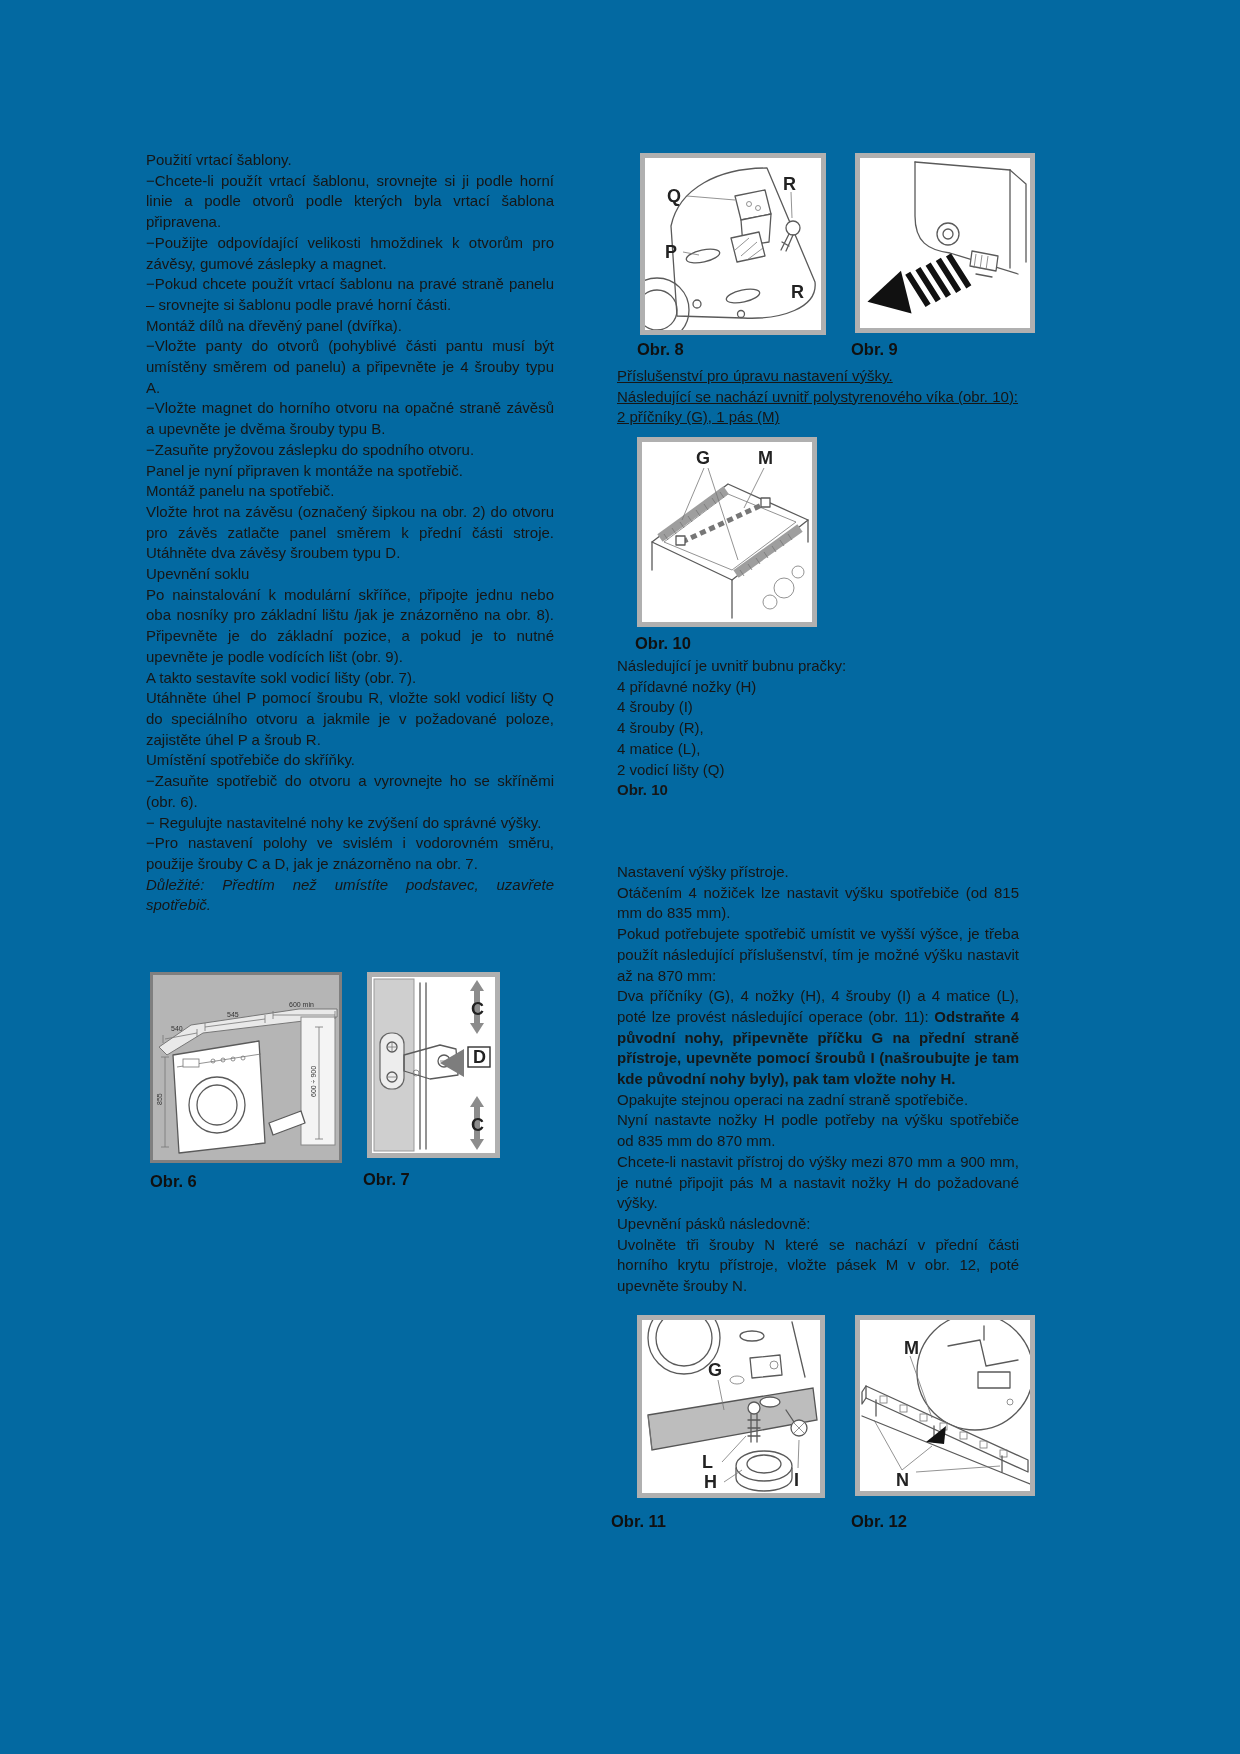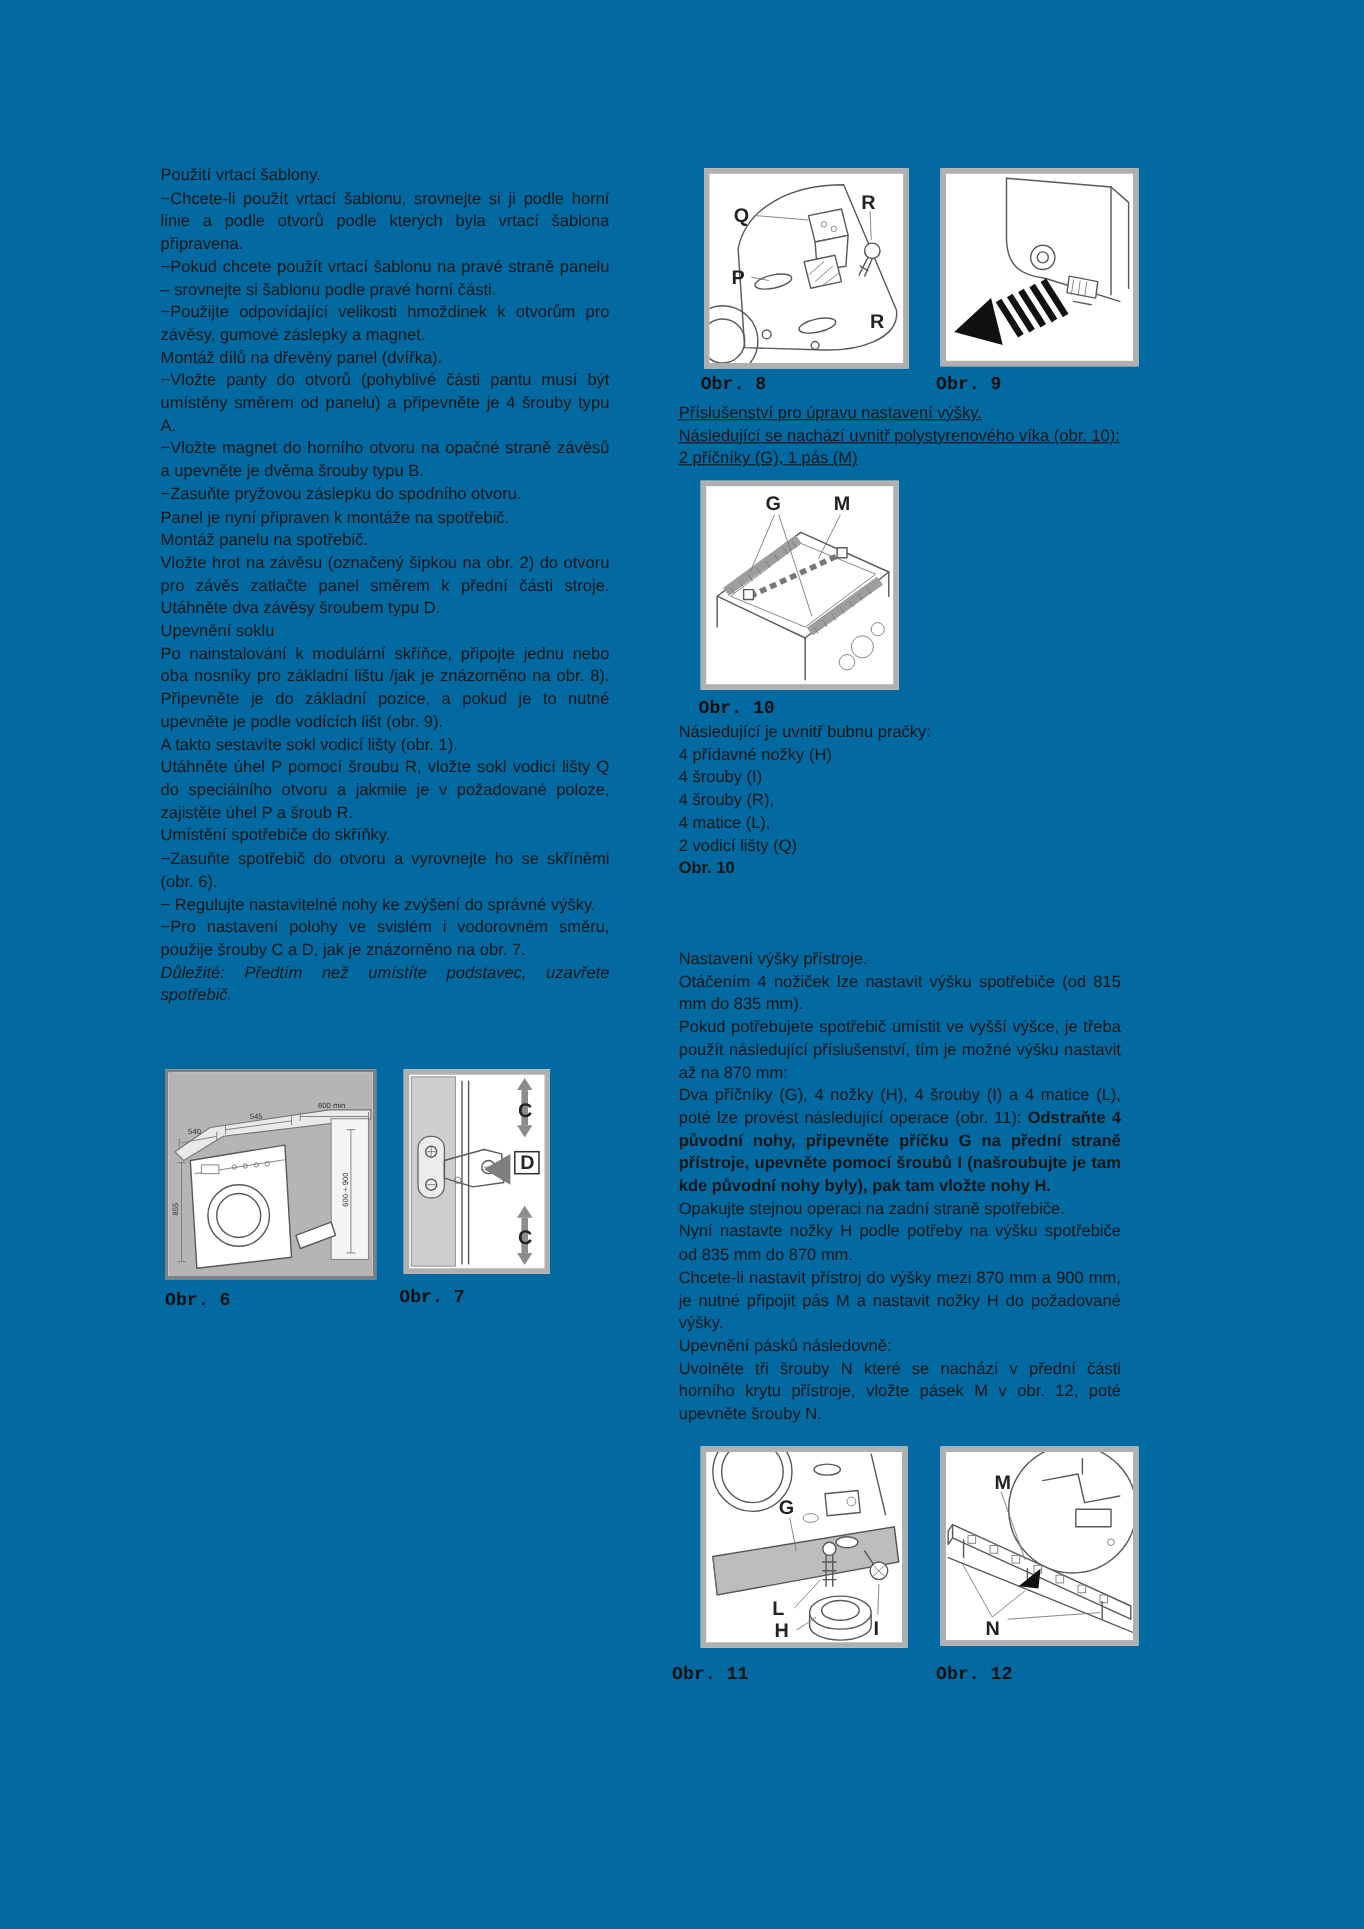--- a/index.html
+++ b/index.html
@@ -3,49 +3,49 @@
 <meta charset="utf-8">
 <style>
   html,body{margin:0;padding:0;background:#9a9a9a;}
   .page{position:relative;width:1240px;height:1754px;background:#0369a1;
         font-family:"Liberation Sans",sans-serif;color:#161616;overflow:hidden;}
   .col{position:absolute;font-size:15px;line-height:20.7px;}
   .col p{margin:0;text-align:justify;}
   .it{font-style:italic;}
   .b{font-weight:bold;}
   .cap{position:absolute;font-weight:bold;font-size:16.5px;color:#101010;
-       font-family:Liberation Mono, monospace;}
+       font-family:Liberation Sans, sans-serif;}
   .figbox{position:absolute;background:#fff;box-sizing:border-box;border:5px solid #b0b0b0;}
   .figbox svg{display:block;width:100%;height:100%;}
   svg text.lbl{font-family:"Liberation Sans",sans-serif;font-weight:bold;font-size:18px;fill:#222;}
   svg text.dim{font-family:"Liberation Sans",sans-serif;font-size:7px;fill:#333;}
   svg .ln{stroke:#5a5a5a;stroke-width:1.3;fill:none;stroke-linejoin:round;stroke-linecap:round;}
   svg .thin{stroke:#777;stroke-width:0.8;fill:none;}
   svg .wfill{fill:#ffffff;}
 </style>
 </head>
 <body>
 
 <div class="page">
 
   <div class="col" style="left:146px;top:150px;width:408px;">
     <p>Použití vrtací šablony.</p>
     <p>−Chcete-li použít vrtací šablonu, srovnejte si ji podle horní linie a podle otvorů podle kterých byla vrtací šablona připravena.</p>
+    <p>−Použijte odpovídající velikosti hmoždinek k otvorům pro závěsy, gumové záslepky a magnet.</p>
     <p>−Pokud chcete použít vrtací šablonu na pravé straně panelu – srovnejte si šablonu podle pravé horní části.</p>
-    <p>−Použijte odpovídající velikosti hmoždinek k otvorům pro závěsy, gumové záslepky a magnet.</p>
     <p>Montáž dílů na dřevěný panel (dvířka).</p>
     <p>−Vložte panty do otvorů (pohyblivé části pantu musí být umístěny směrem od panelu) a připevněte je 4 šrouby typu A.</p>
     <p>−Vložte magnet do horního otvoru na opačné straně závěsů a upevněte je dvěma šrouby typu B.</p>
     <p>−Zasuňte pryžovou záslepku do spodního otvoru.</p>
     <p>Panel je nyní připraven k montáže na spotřebič.</p>
     <p>Montáž panelu na spotřebič.</p>
     <p>Vložte hrot na závěsu (označený šipkou na obr. 2) do otvoru pro závěs zatlačte panel směrem k přední části stroje. Utáhněte dva závěsy šroubem typu D.</p>
     <p>Upevnění soklu</p>
     <p>Po nainstalování k modulární skříňce, připojte jednu nebo oba nosníky pro základní lištu /jak je znázorněno na obr. 8). Připevněte je do základní pozice, a pokud je to nutné upevněte je podle vodících lišt (obr. 9).</p>
-    <p>A takto sestavíte sokl vodicí lišty (obr. 1).</p>
+    <p>A takto sestavíte sokl vodicí lišty (obr. 7).</p>
     <p>Utáhněte úhel P pomocí šroubu R, vložte sokl vodicí lišty Q do speciálního otvoru a jakmile je v požadované poloze, zajistěte úhel P a šroub R.</p>
     <p>Umístění spotřebiče do skříňky.</p>
     <p>−Zasuňte spotřebič do otvoru a vyrovnejte ho se skříněmi (obr. 6).</p>
     <p>− Regulujte nastavitelné nohy ke zvýšení do správné výšky.</p>
     <p>−Pro nastavení polohy ve svislém i vodorovném směru, použije šrouby C a D, jak je znázorněno na obr. 7.</p>
     <p class="it">Důležité: Předtím než umístíte podstavec, uzavřete spotřebič.</p>
   </div>
 
   <div class="figbox" style="left:640px;top:153px;width:186px;height:182px;">
     <svg viewBox="0 0 176 172">

